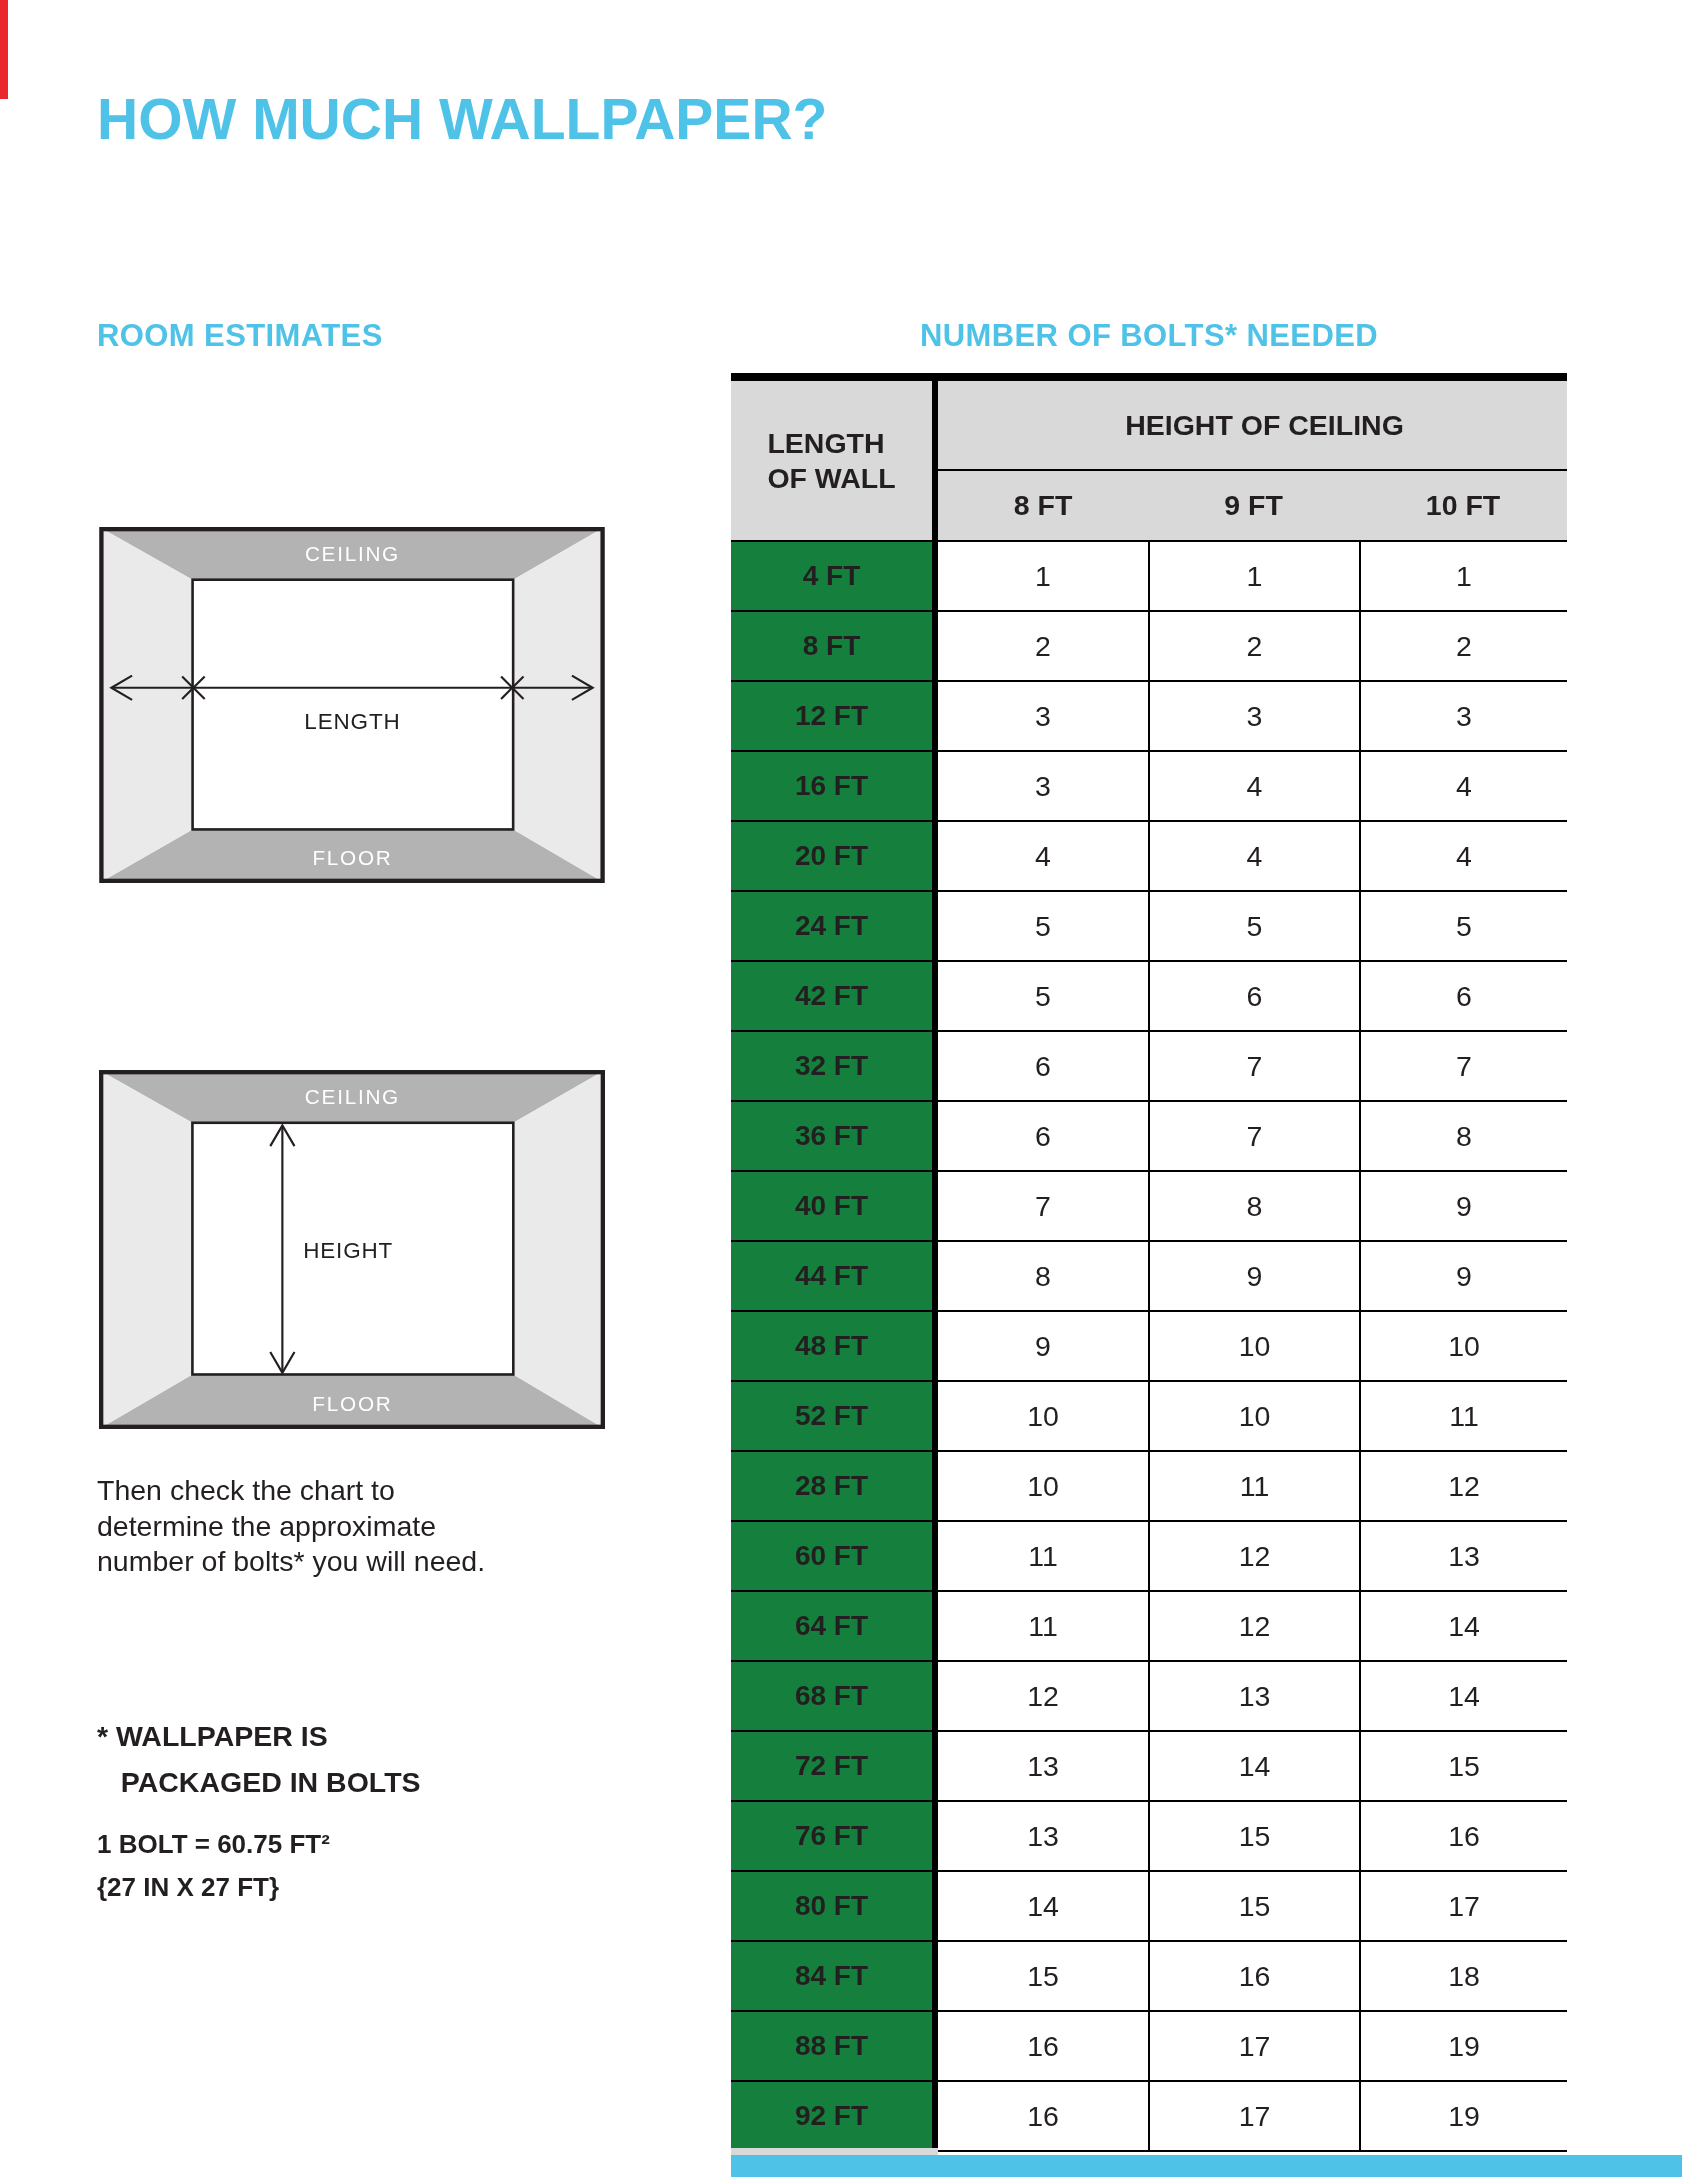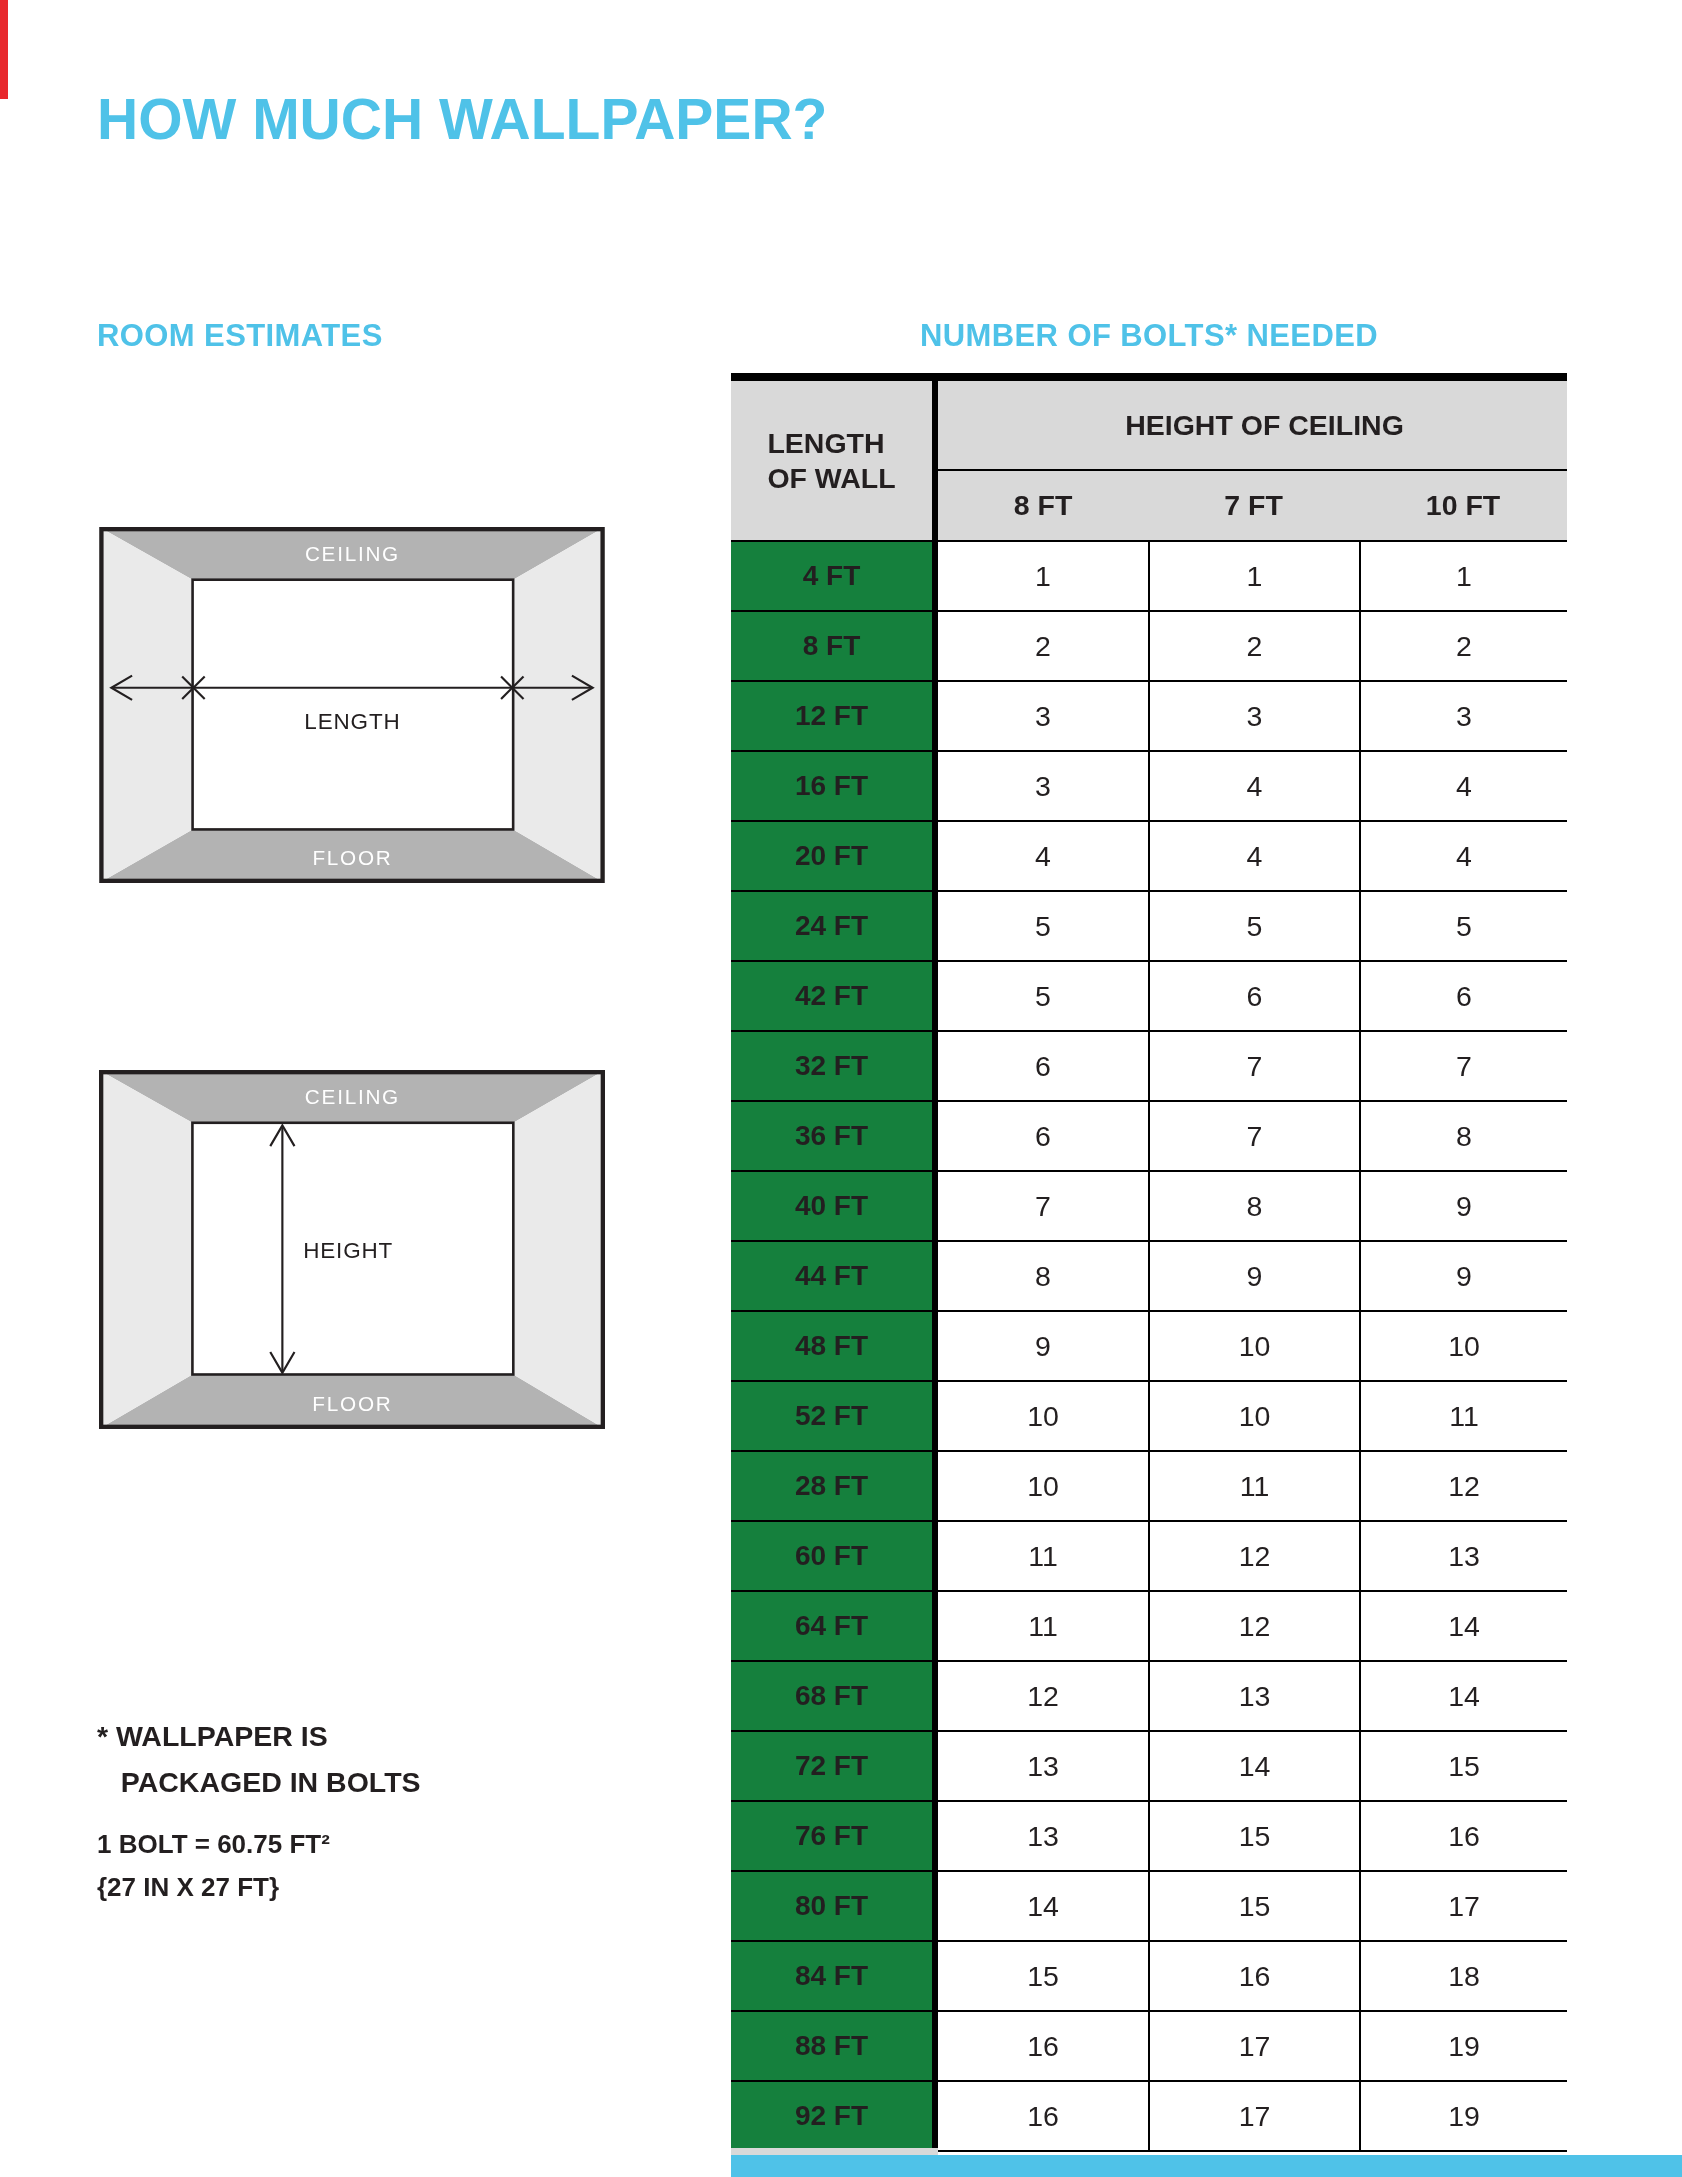--- a/index.html
+++ b/index.html
@@ -119,36 +119,39 @@
     <g stroke="#231f20" stroke-width="2.5" fill="none">
       <line x1="212" y1="66" x2="212" y2="348"></line>
       <polyline points="198,88 212,64 226,88"></polyline>
       <polyline points="198,326 212,350 226,326"></polyline>
     </g>
     <text x="293" y="39" text-anchor="middle" font-size="24" letter-spacing="2" fill="#ffffff">CEILING</text>
     <text x="293" y="394" text-anchor="middle" font-size="24" letter-spacing="2" fill="#ffffff">FLOOR</text>
     <text x="236" y="217" text-anchor="start" font-size="26" letter-spacing="1" fill="#231f20">HEIGHT</text>
   </svg>
 
+  <div class="body-text step3">Then check the chart to
+determine the approximate
+number of bolts* you will need.</div>
 
   <div class="footnote">* WALLPAPER IS
    PACKAGED IN BOLTS</div>
 
   <div class="bolt-info">1 BOLT = 60.75 FT²
 {27 IN X 27 FT}</div>
 
   <div class="bolts-table">
     <div class="thead">
       <div class="th-col0">LENGTH
 OF WALL</div>
       <div class="th-right">
         <div class="th-ceiling">HEIGHT OF CEILING</div>
         <div class="th-sub">
           <div class="th-cell">8 FT</div>
-          <div class="th-cell">7 FT</div>
+          <div class="th-cell">9 FT</div>
           <div class="th-cell">10 FT</div>
         </div>
       </div>
     </div>
     <div class="tbody">
         <div class="trow">
           <div class="tlabel">4 FT</div>
           <div class="tval">1</div>
           <div class="tval">1</div>
           <div class="tval">1</div>

